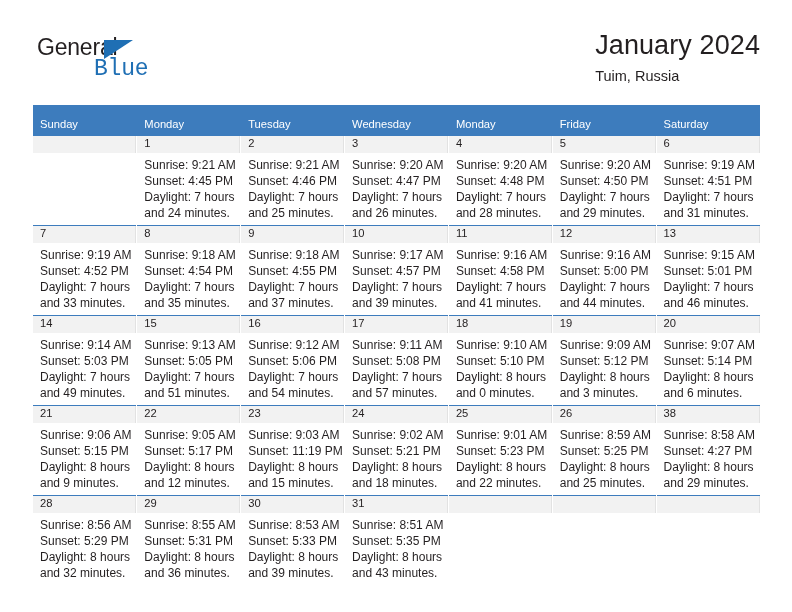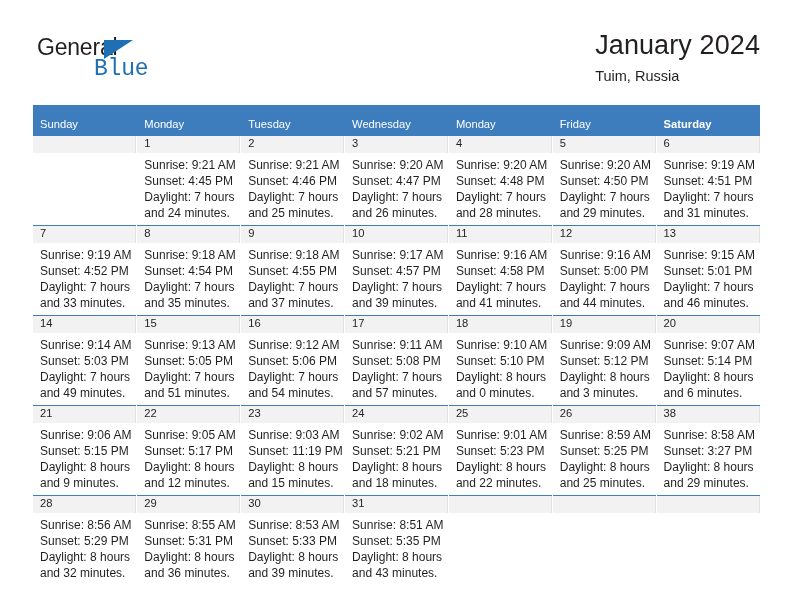--- a/index.html
+++ b/index.html
@@ -92,21 +92,21 @@
   .cal th {
     background: #3d7cbd;
     color: #ffffff;
     font-size: 11.2px;
     font-weight: normal;
     text-align: left;
     padding: 13px 0 5px 7px;
     height: 21px;
     border-right: 1px solid #3d7cbd;
   }
-  .cal th:last-child { border-right: none; font-weight: bold; }
+  .cal th:last-child { border-right: none; }
 
   .week-row > td {
     vertical-align: top;
     padding: 0;
     border-top: 1px solid #3d7cbd;
     border-right: 1px solid #ffffff;
     height: 90px;
   }
   .week-row > td:last-child { border-right: none; }
 
@@ -350,21 +350,21 @@
           <td>
             <div class="daynum">26</div>
             <div class="detail">Sunrise: 8:59 AM
 Sunset: 5:25 PM
 Daylight: 8 hours
 and 25 minutes.</div>
           </td>
           <td>
             <div class="daynum">38</div>
             <div class="detail">Sunrise: 8:58 AM
-Sunset: 3:27 PM
+Sunset: 4:27 PM
 Daylight: 8 hours
 and 29 minutes.</div>
           </td>
         </tr>
         <tr class="week-row">
           <td>
             <div class="daynum">28</div>
             <div class="detail">Sunrise: 8:56 AM
 Sunset: 5:29 PM
 Daylight: 8 hours

